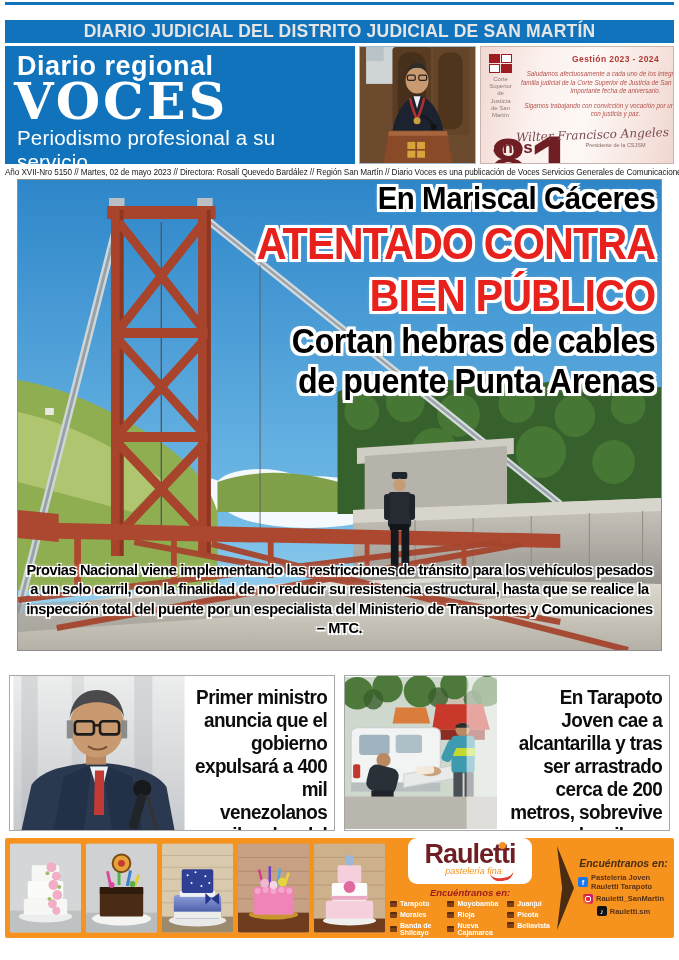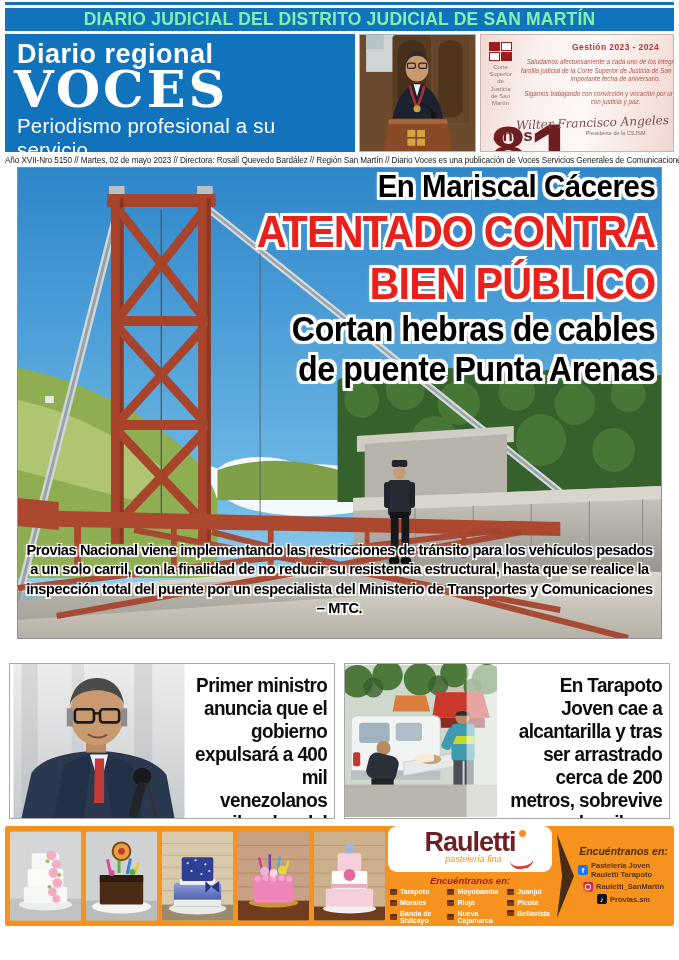--- a/index.html
+++ b/index.html
@@ -4,23 +4,23 @@
 <style>
   * { margin:0; padding:0; box-sizing:border-box; }
   html,body { background:#ffffff; }
   .page {
     position:relative; width:679px; height:960px; background:#fff;
     font-family:"Liberation Sans", sans-serif; overflow:hidden;
   }
   
   .top-rule { margin:2px 5px 0; height:3px; background:var(--blue,#1173bb); }
   .top-banner {
-    margin:3px 5px 0; background:var(--blue,#1173bb); height:23px;
+    margin:15px 5px 0; background:var(--blue,#1173bb); height:23px;
     display:flex; align-items:center; justify-content:center;
-    color:#86efac; font-weight:bold; font-size:17.5px; letter-spacing:.2px;
+    color:#e5e5e5; font-weight:bold; font-size:17.5px; letter-spacing:.2px;
     transform-origin:center; white-space:nowrap;
   }
   
   .header-row { margin:3px 5px 0; display:flex; gap:4px; height:118px; }
   .brand-box {
     width:350px; background:var(--blue,#1173bb); color:#fff; position:relative;
     padding:5px 10px 0 12px; overflow:hidden;
   }
   .brand-small { font-weight:bold; font-size:27px; letter-spacing:.5px; }
   .brand-name {
@@ -77,42 +77,42 @@
     transform:scaleX(.92); transform-origin:top right; line-height:1;
   }
   .ol {
     text-shadow:-3px -3px 0 #fff,3px -3px 0 #fff,-3px 3px 0 #fff,3px 3px 0 #fff,
                 -3px 0 0 #fff,3px 0 0 #fff,0 -3px 0 #fff,0 3px 0 #fff,0 0 5px #fff;
   }
   .kicker { font-size:32px; font-weight:bold; color:#000; letter-spacing:-.5px; margin-top:2px; }
   .headline-red { font-size:45px; font-weight:bold; color:var(--red,#e9211d); letter-spacing:-1px; margin-top:7px; }
   .subhead { font-size:35px; font-weight:bold; color:#000; letter-spacing:-.5px; margin-top:5px; }
   .photo-caption {
-    position:absolute; left:6px; right:6px; bottom:20px; text-align:center;
+    position:absolute; left:6px; right:6px; bottom:12px; text-align:center;
     font-size:14.6px; font-weight:bold; color:#000; line-height:1.32; letter-spacing:-.4px;
     text-shadow:-1.5px -1.5px 0 #fff,1.5px -1.5px 0 #fff,-1.5px 1.5px 0 #fff,1.5px 1.5px 0 #fff,0 0 4px #fff;
   }
   
   .stories-row { margin:24px 9px 0; display:flex; gap:9px; height:156px; }
   .story { flex:1; border:1px solid #a8a8a8; background:#fff; display:flex; overflow:hidden; }
   .story svg { height:100%; flex:none; }
   .story-text {
     flex:1; text-align:right; font-weight:bold; color:#0d0d0d;
     padding:10px 7px 0 0; font-size:19.5px; line-height:1.18; letter-spacing:-.6px;
     transform:scaleX(.97); transform-origin:top right;
   }
   
   .ad {
     margin:7px 5px 0; height:100px; background:var(--orange,#f6921e); border-radius:2px;
     display:flex; align-items:center; gap:5px; padding:5px;
   }
   .cake-tile { width:71px; height:90px; border-radius:2px; overflow:hidden; flex:none; }
   .cake-tile svg { display:block; width:100%; height:100%; }
   .ad-mid { width:160px; flex:none; display:flex; flex-direction:column; align-items:center; }
-  .logo-box { width:164px; height:46px; background:#fff; border-radius:9px; position:relative; text-align:center; overflow:hidden; }
+  .logo-box { width:124px; height:46px; background:#fff; border-radius:9px; position:relative; text-align:center; overflow:hidden; }
   .logo-brand { font-size:27px; font-weight:bold; color:var(--maroon,#6f1e24); letter-spacing:-1px; line-height:1; margin-top:3px; }
   .logo-dot { position:absolute; top:4px; right:26px; width:7px; height:7px; border-radius:50%; background:var(--orange,#f6921e); }
   .logo-sub { font-size:9px; font-style:italic; color:var(--orange,#f6921e); margin-top:-2px;padding-left:7px; }
   .logo-smile { position:absolute; right:18px; bottom:3px; width:24px; height:10px; border-bottom:3.5px solid #e03c31; border-radius:0 0 18px 18px; transform:rotate(-6deg); }
   .ad-findus { color:var(--ad-red,#9e1b1f); font-weight:bold; font-style:italic; font-size:9.5px; margin:3px 0 1px; }
   .loc-grid { display:flex; gap:9px; }
   .loc-col { display:flex; flex-direction:column; }
   .loc-item { display:flex; align-items:center; gap:3px; margin:1.5px 0; color:#fff; font-weight:bold; font-size:7px; line-height:1.1; }
   .basket-icon { width:7px; height:6px; background:#7c3f16; border-radius:1px; border-top:2px solid #5a2c0e; flex:none; }
   .ad-right { flex:1; height:90px; display:flex; align-items:center; }
@@ -591,19 +591,19 @@
         <div class="social-row">
           <span class="sicon fb">f</span>
           <span>Pastelería Joven Rauletti Tarapoto</span>
         </div>
         <div class="social-row">
           <span class="sicon ig"></span>
           <span>Rauletti_SanMartin</span>
         </div>
         <div class="social-row">
           <span class="sicon tk">♪</span>
-          <span>Provias.sm</span>
+          <span>Rauletti.sm</span>
         </div>
       </div>
     </div>
   </div>
 
 </div>
 
 </body></html>

